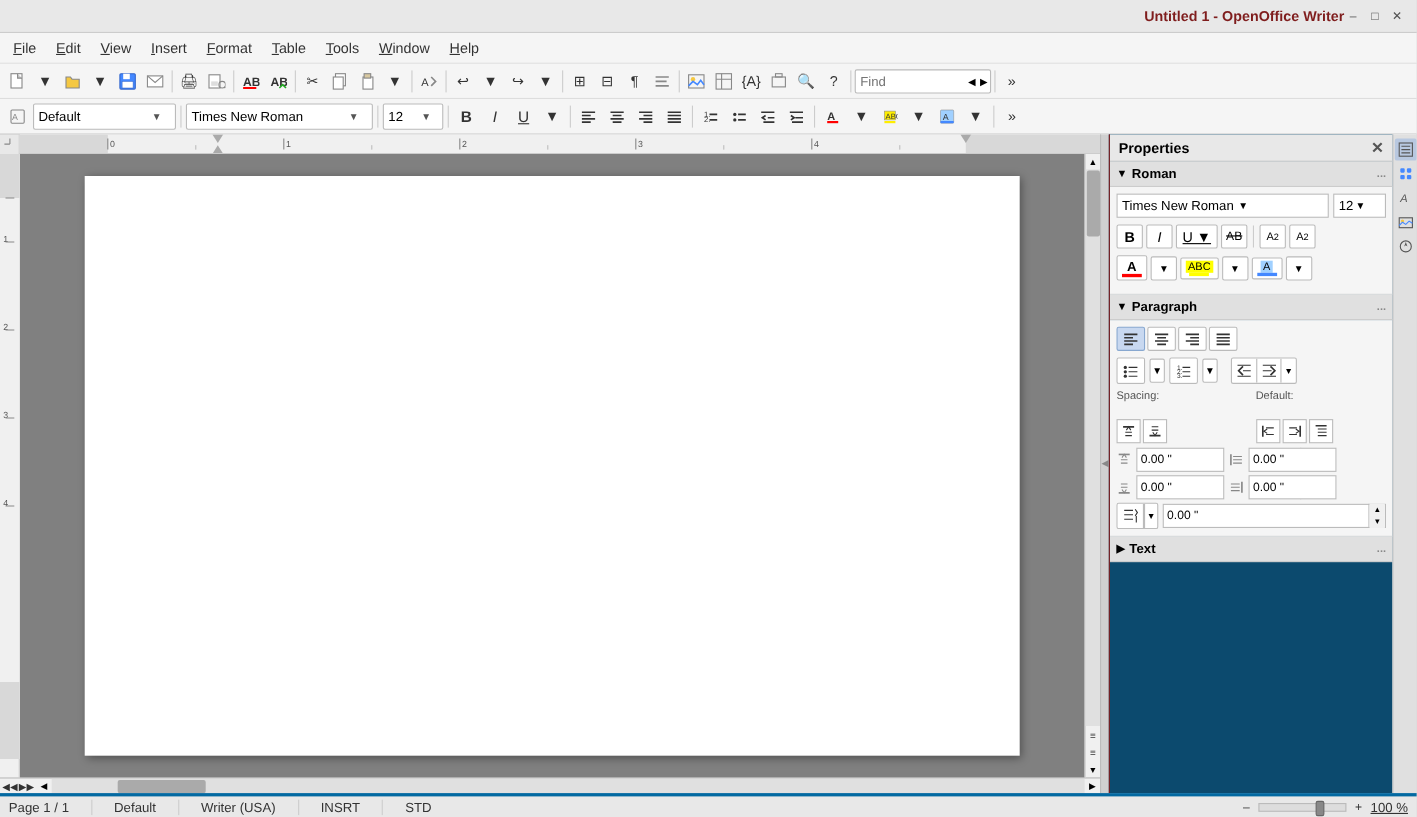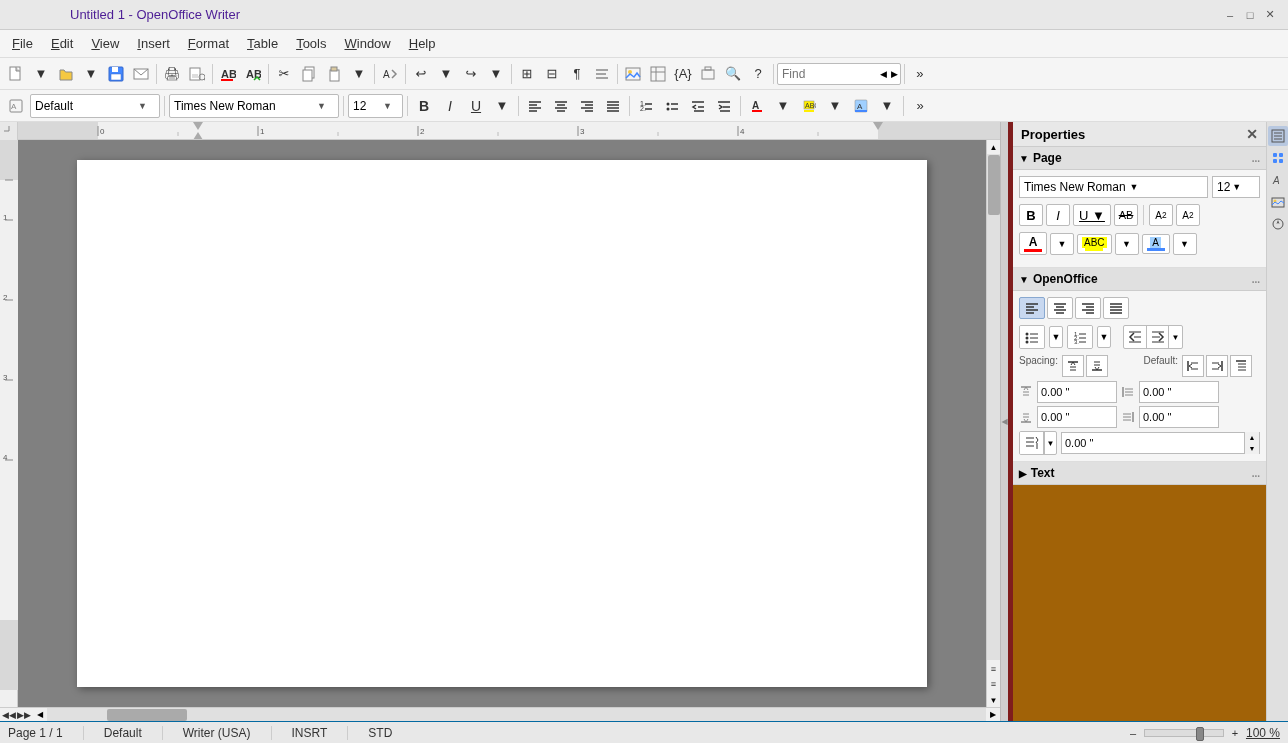--- a/index.html
+++ b/index.html
@@ -9,21 +9,21 @@
     .title-bar {
       background: #e8e8e8;
       height: 30px;
       display: flex;
       align-items: center;
       justify-content: space-between;
       padding: 0 10px;
       border-bottom: 1px solid #ccc;
       flex-shrink: 0;
     }
-    .title-bar-title { font-size: 13px; color: #4c1d95; flex: 1; text-align: left; }
+    .title-bar-title { font-size: 13px; color: #7f1d1d; flex: 1; text-align: right; font-weight: bold; }
     .title-bar-controls { display: flex; gap: 4px; }
     .title-btn {
       width: 16px; height: 16px; display: flex; align-items: center; justify-content: center;
       font-size: 11px; cursor: pointer; color: #555;
     }
 
     
     .menu-bar {
       background: #f5f5f5;
       height: 28px;
@@ -156,22 +156,22 @@
       flex-direction: column;
       align-items: center;
     }
     .scroll-btn { width: 14px; height: 14px; display: flex; align-items: center; justify-content: center; font-size: 8px; cursor: pointer; }
     .scroll-track { flex: 1; background: #e0e0e0; width: 100%; }
     .scroll-thumb { width: 12px; height: 60px; background: #aaa; margin: 1px auto; border-radius: 2px; }
 
     
     .properties-panel {
       width: 258px;
-      background: #a16207;
-      border-left: 5px solid #7f1d1d;
+      background: #0c4a6e;
+      border-left: 1px solid #7f1d1d;
       display: flex;
       flex-direction: column;
       flex-shrink: 0;
       overflow-y: auto;
       overflow-x: hidden;
     }
     .panel-header {
       display: flex;
       align-items: center;
       justify-content: space-between;
@@ -336,21 +336,21 @@
     .sidebar-icon {
       width: 20px; height: 20px; display: flex; align-items: center; justify-content: center;
       font-size: 11px; cursor: pointer; border-radius: 2px; color: #333;
     }
     .sidebar-icon.active { background: #b8c8e0; }
 
     
     .status-bar {
       height: 22px;
       background: #e8e8e8;
-      border-top: 1px solid #0369a1;
+      border-top: 3px solid #0369a1;
       display: flex;
       align-items: center;
       padding: 0 8px;
       font-size: 12px;
       color: #333;
       flex-shrink: 0;
       gap: 20px;
     }
     .status-item { flex-shrink: 0; }
     .status-sep { width: 1px; height: 14px; background: #ccc; }
@@ -394,21 +394,21 @@
     .toolbar-find input {
       border: none; outline: none; font-size: 12px; padding: 0 4px; background: transparent; width: 100px;
     }
     .toolbar-find .find-arrow { font-size: 9px; padding: 0 2px; cursor: pointer; }
 
     .label-spacing { font-size: 10px; color: #555; }
     .label-indent { font-size: 10px; color: #555; }
 
     
     .two-col { display: flex; gap: 8px; }
-    .col-half { flex: 1; display: flex; gap: 4px; text-align: right; }
+    .col-half { flex: 1; display: flex; flex-direction: column; gap: 15px; }
   </style>
 </head>
 <body>
 
 <div class="title-bar">
   <div style="width:60px;"></div>
   <div class="title-bar-title">Untitled 1 - OpenOffice Writer</div>
   <div class="title-bar-controls">
     <div class="title-btn">–</div>
     <div class="title-btn">□</div>
@@ -778,21 +778,21 @@
 
   <div class="properties-panel">
 
     <div class="panel-header">
       <span>Properties</span>
       <span class="panel-close">✕</span>
     </div>
 
     <div class="section-header">
       <span class="section-toggle">▼</span>
-      <span>Page</span>
+      <span>Roman</span>
       <span class="section-more">...</span>
     </div>
     <div class="section-content">
 
       <div class="font-row">
         <div class="font-family-select" style="flex:1;height:22px;border:1px solid #bbb;background:white;font-size:12px;display:flex;align-items:center;padding:0 4px;cursor:pointer;">
           <span>Times New Roman</span>
           <span class="arrow" style="margin-left:4px;">▼</span>
         </div>
         <div class="font-size-select" style="width:48px;height:22px;border:1px solid #bbb;background:white;font-size:12px;display:flex;align-items:center;padding:0 4px;cursor:pointer;">
@@ -827,21 +827,21 @@
         <div style="display:flex;flex-direction:column;align-items:center;border:1px solid #bbb;background:white;cursor:pointer;padding:2px 4px;border-radius:2px;">
           <span style="font-size:10px;background:#a0d0ff;padding:0 2px;">A</span>
           <div style="width:18px;height:3px;background:#4488ff;"></div>
         </div>
         <div class="fmt-btn" style="font-size:9px;">▼</div>
       </div>
     </div>
 
     <div class="section-header">
       <span class="section-toggle">▼</span>
-      <span>OpenOffice</span>
+      <span>Paragraph</span>
       <span class="section-more">...</span>
     </div>
     <div class="section-content">
 
       <div class="para-align-row">
         <div class="para-btn active">
           <svg width="14" height="14" viewBox="0 0 14 14">
               <line x1="1" y1="3" x2="13" y2="3" stroke="#333" stroke-width="1.5"></line>
               <line x1="1" y1="6" x2="9" y2="6" stroke="#333" stroke-width="1.5"></line>
               <line x1="1" y1="9" x2="13" y2="9" stroke="#333" stroke-width="1.5"></line>

